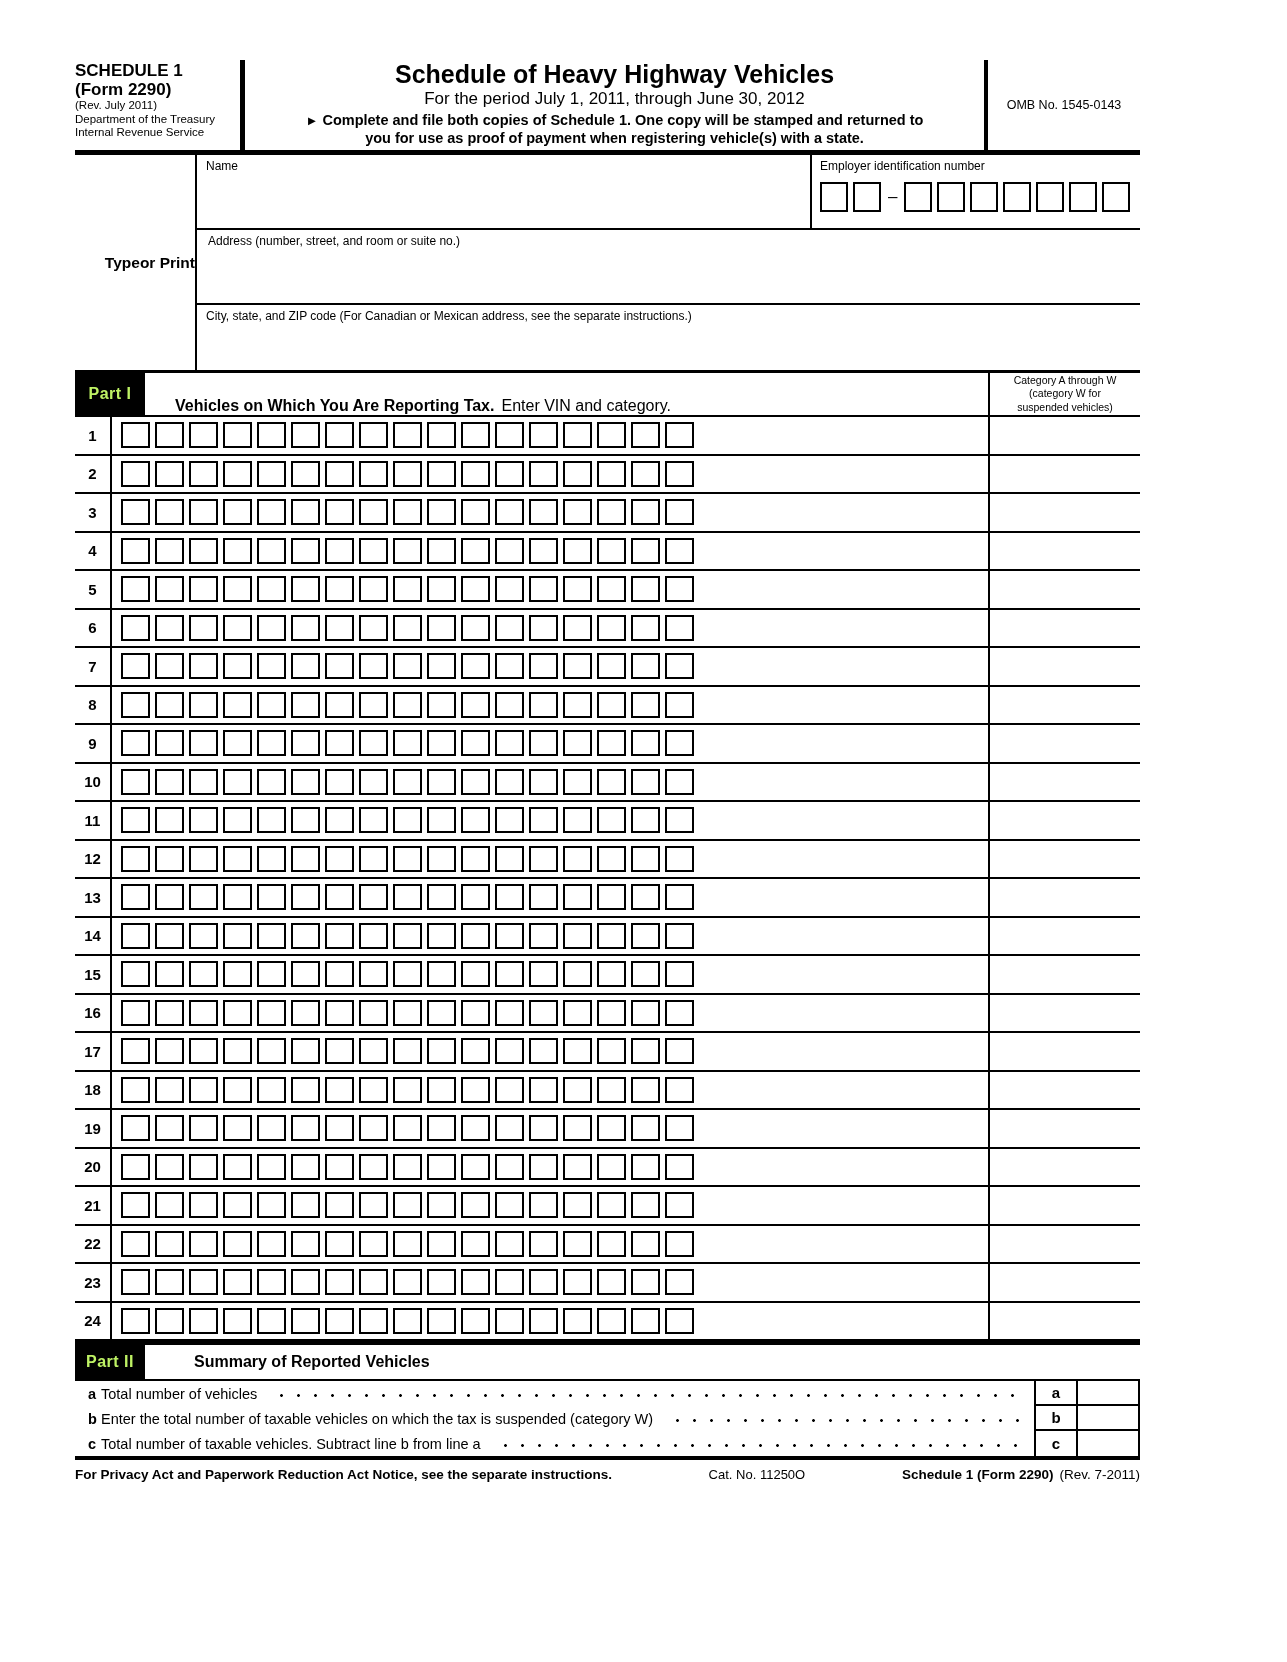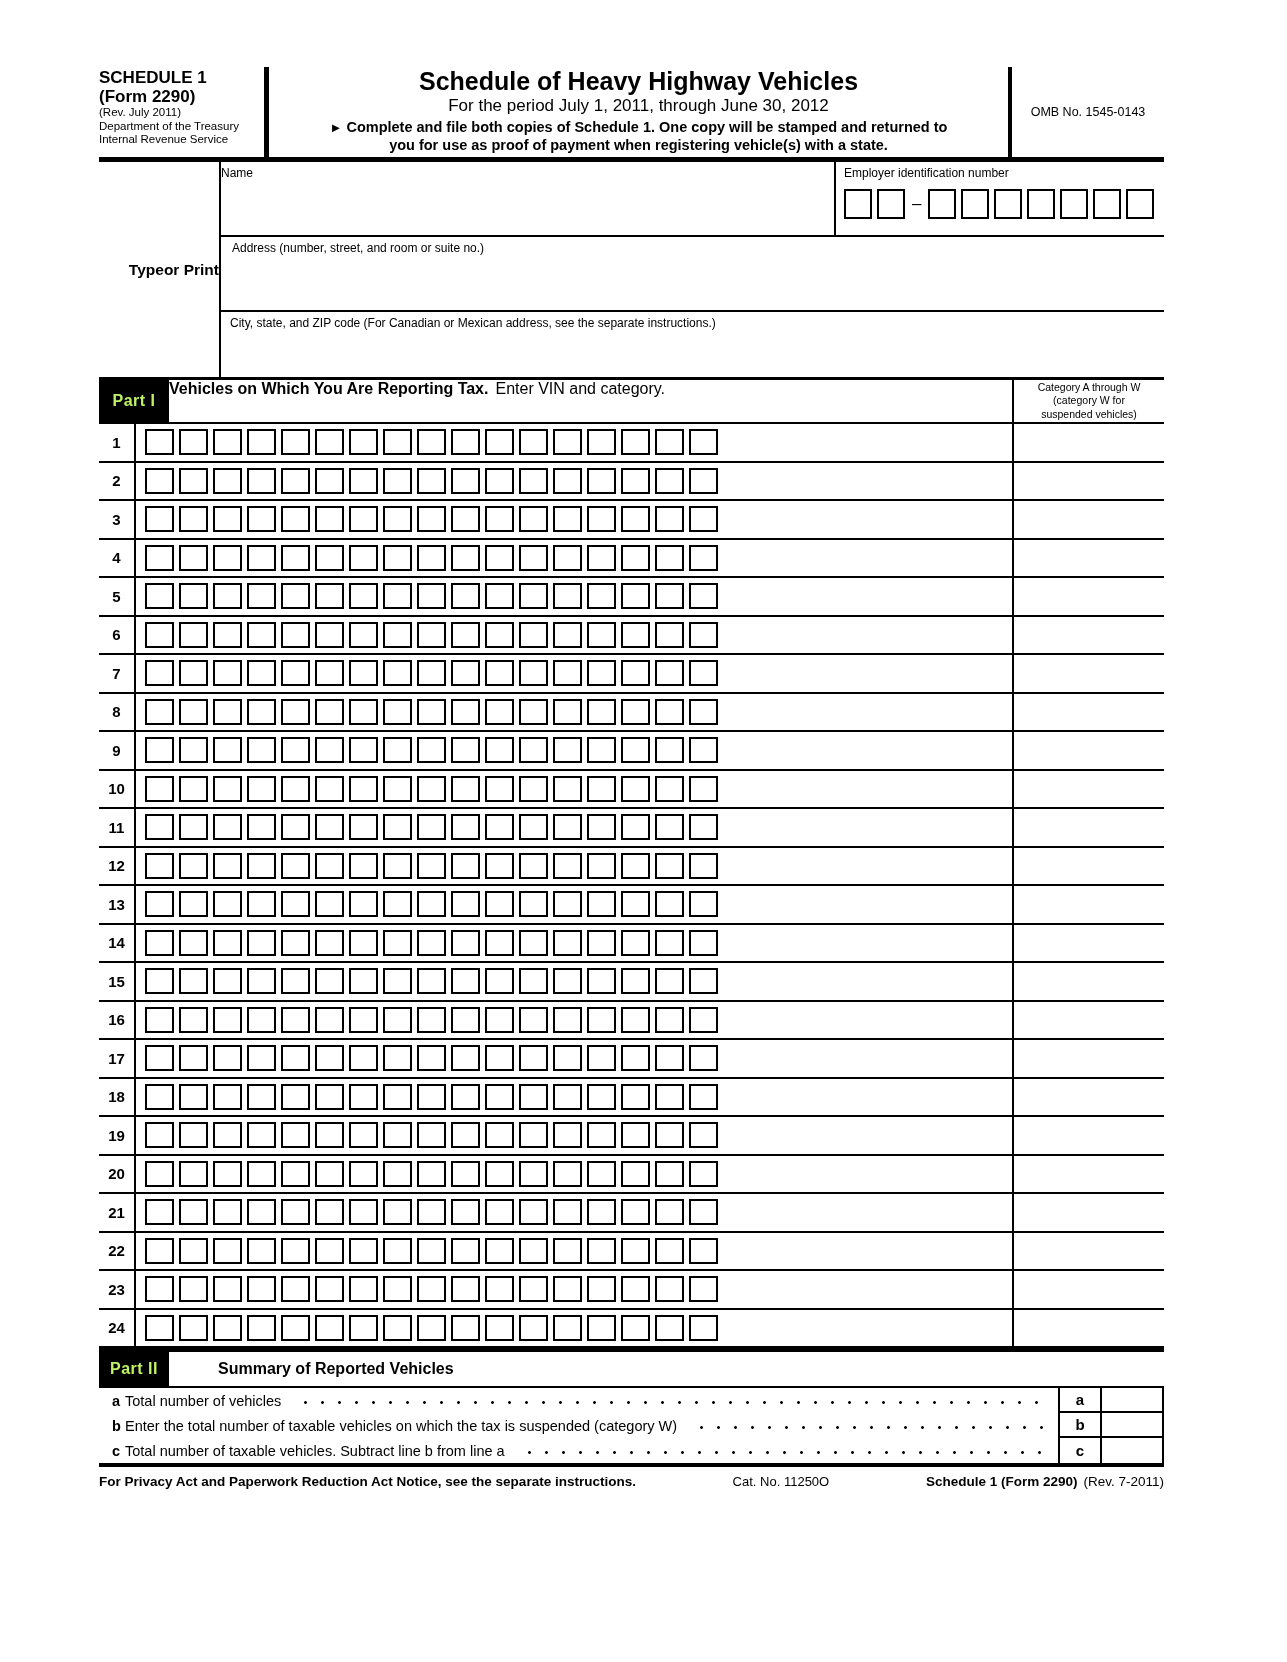--- a/index.html
+++ b/index.html
@@ -1,54 +1,54 @@
 <!DOCTYPE html>
 <html><head>
 <meta charset="utf-8">
 <style>
   * { box-sizing: border-box; margin: 0; padding: 0; }
   html,body { background:#e8e8e8; }
   .page {
     position: relative; width: 1287px; height: 1662px; background: #ffffff;
     font-family: "Liberation Sans", sans-serif; color: #000; margin: 0 auto;
   }
-  .sheet { position: absolute; left: 75px; top: 67px; width: 1065px; margin-left: 24px; }
+  .sheet { position: absolute; left: 75px; top: 60px; width: 1065px; }
 
   
   .header { display: flex; height: 95px; border-bottom: 5px solid #000; }
   .hdr-left { width: 170px; border-right: 5px solid #000; padding-top: 1px; }
   .hdr-left .big { font-size: 17px; font-weight: bold; line-height: 1.12; }
   .hdr-left .small { font-size: 11.5px; line-height: 1.18; }
   .hdr-left .small:first-of-type { margin-top: 4px; }
   .hdr-center { flex: 1; border-right: 4px solid #000; text-align: center; padding: 1px 4px 0 4px; }
   .title { font-size: 25px; font-weight: bold; line-height: 1.05; }
   .period { font-size: 17px; margin-top: 2px; }
   .instr { font-size: 14.5px; font-weight: bold; margin-top: 3px; line-height: 1.22; }
   .arrow { font-size: 13px; margin-right: 4px; }
   .hdr-right { width: 152px; display: flex; align-items: center; justify-content: center; font-size: 12.5px; }
 
   
   .id-block { display: flex; height: 215px; }
   .tp-cell { width: 122px; border-right: 2px solid #000; display: flex; flex-direction: row;
              justify-content: flex-end; align-items: center; font-weight: bold; font-size: 15.5px; line-height: 1.4; }
   .id-main { flex: 1; display: flex; flex-direction: column; }
   .row-name { height: 75px; border-bottom: 2px solid #000; display: flex; }
-  .name-cell { flex: 1; padding: 4px 0 0 0; font-size: 12px; }
+  .name-cell { flex: 1; padding: 4px 0 0 9px; font-size: 12px; }
   .ein-cell { width: 330px; border-left: 2px solid #000; padding: 4px 0 0 8px; font-size: 12px; }
   .ein-boxes { display: flex; align-items: center; margin-top: 9px; gap: 5px; }
   .ein-box { width: 28px; height: 30px; border: 2px solid #000; background: #fff; }
   .ein-dash { font-size: 17px; margin: 0 2px; line-height: 30px; }
   .row-addr { height: 75px; border-bottom: 2px solid #000; padding: 4px 0 0 11px; font-size: 12px; }
   .row-city { flex: 1; padding: 4px 0 0 9px; font-size: 12px; }
 
   
   .part-bar { display: flex; border-top: 3px solid #000; border-bottom: 2px solid #000; height: 47px; }
   .badge { width: 70px; background: #000; color: #bef264; font-weight: bold; font-size: 16px;
            display: flex; align-items: center; justify-content: center; letter-spacing: .5px; }
-  .p1-title { flex: 1; display: flex; align-items: flex-start; font-size: 16px; }
+  .p1-title { flex: 1; display: flex; align-items: flex-end; padding-left: 30px; font-size: 16px; }
   .p1-title .bold { font-weight: bold; }
   .p1-title .rest { margin-left: 7px; }
   .cat-head { width: 152px; border-left: 2px solid #000; font-size: 10.5px; text-align: center;
               display: flex; flex-direction: column; justify-content: center; line-height: 1.3; padding: 1px 2px; }
 
   
   .vin-row { display: flex; height: 38.5px; border-bottom: 2px solid #000; }
   .row-num { width: 37px; border-right: 2px solid #000; display: flex; align-items: center;
              justify-content: center; font-weight: bold; font-size: 15px; }
   .vin-boxes { flex: 1; display: flex; align-items: center; padding-left: 9px; gap: 5px; }

